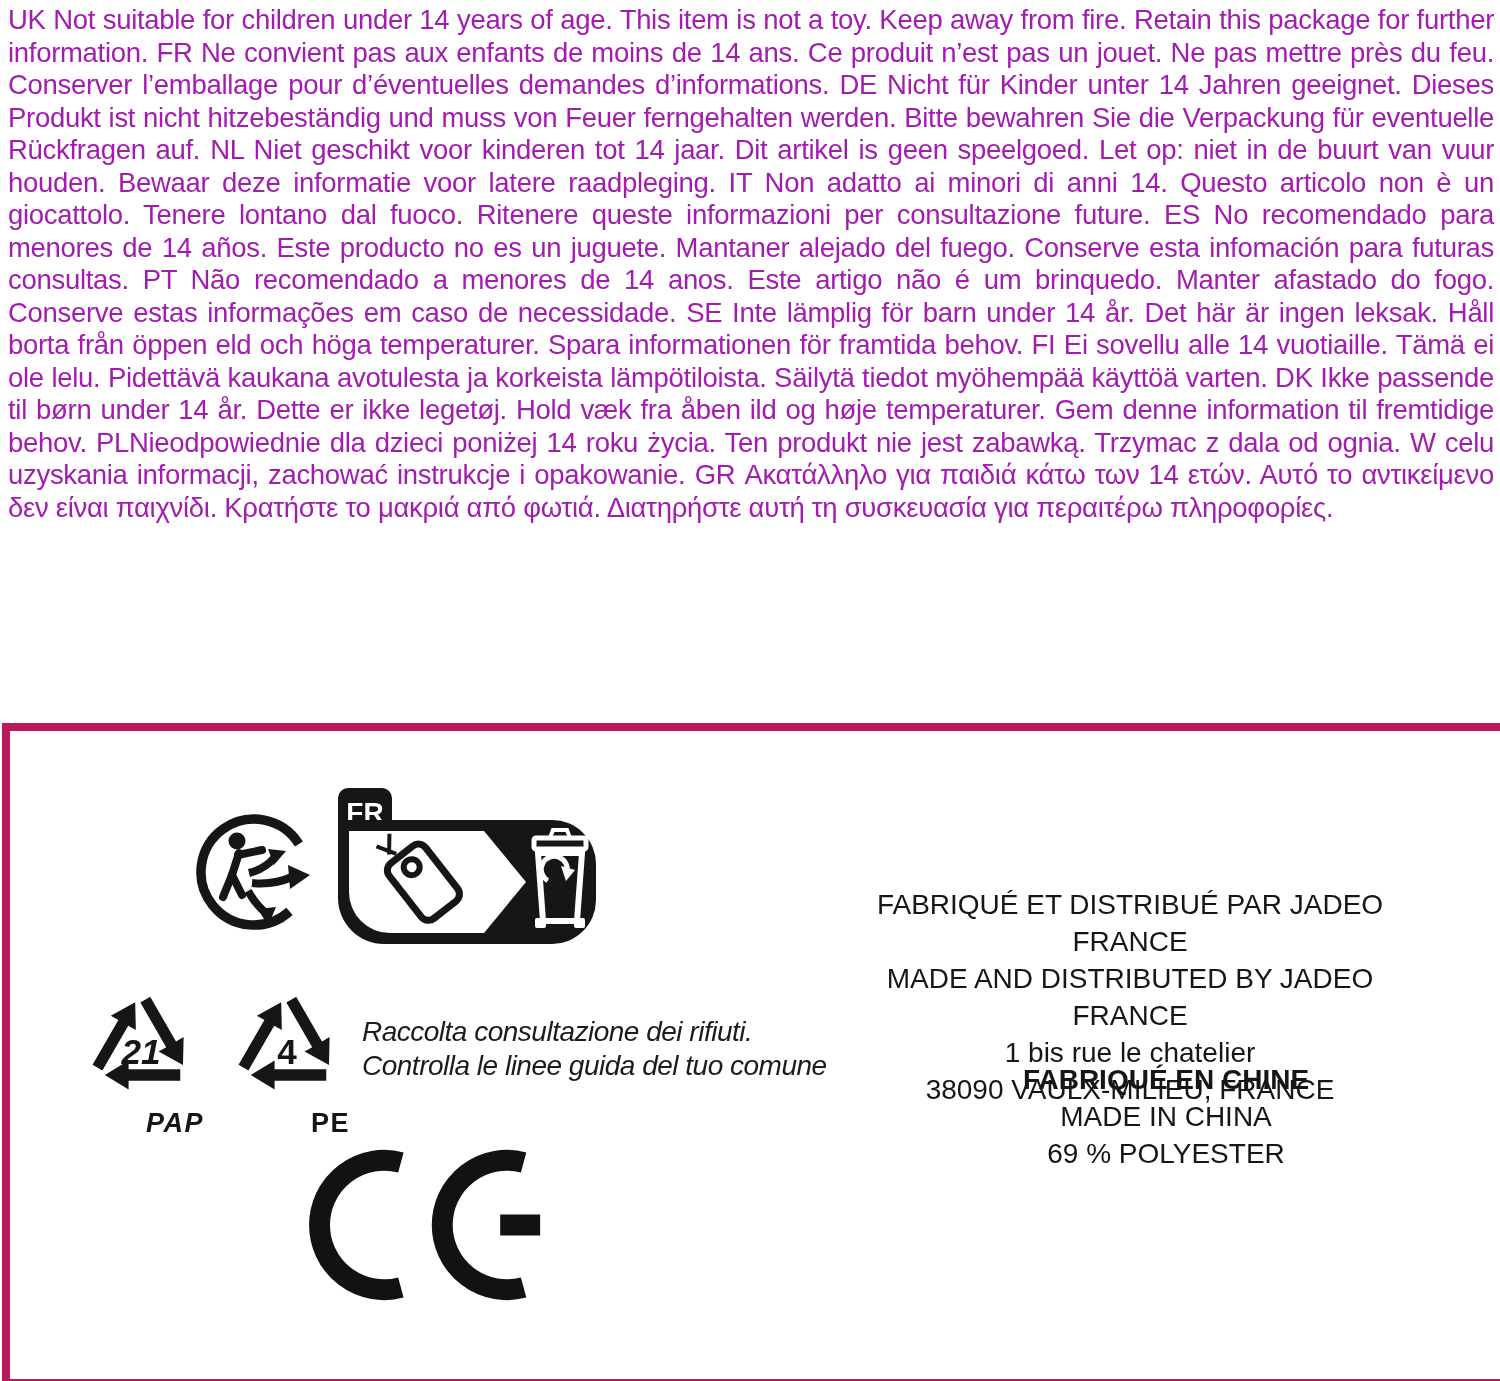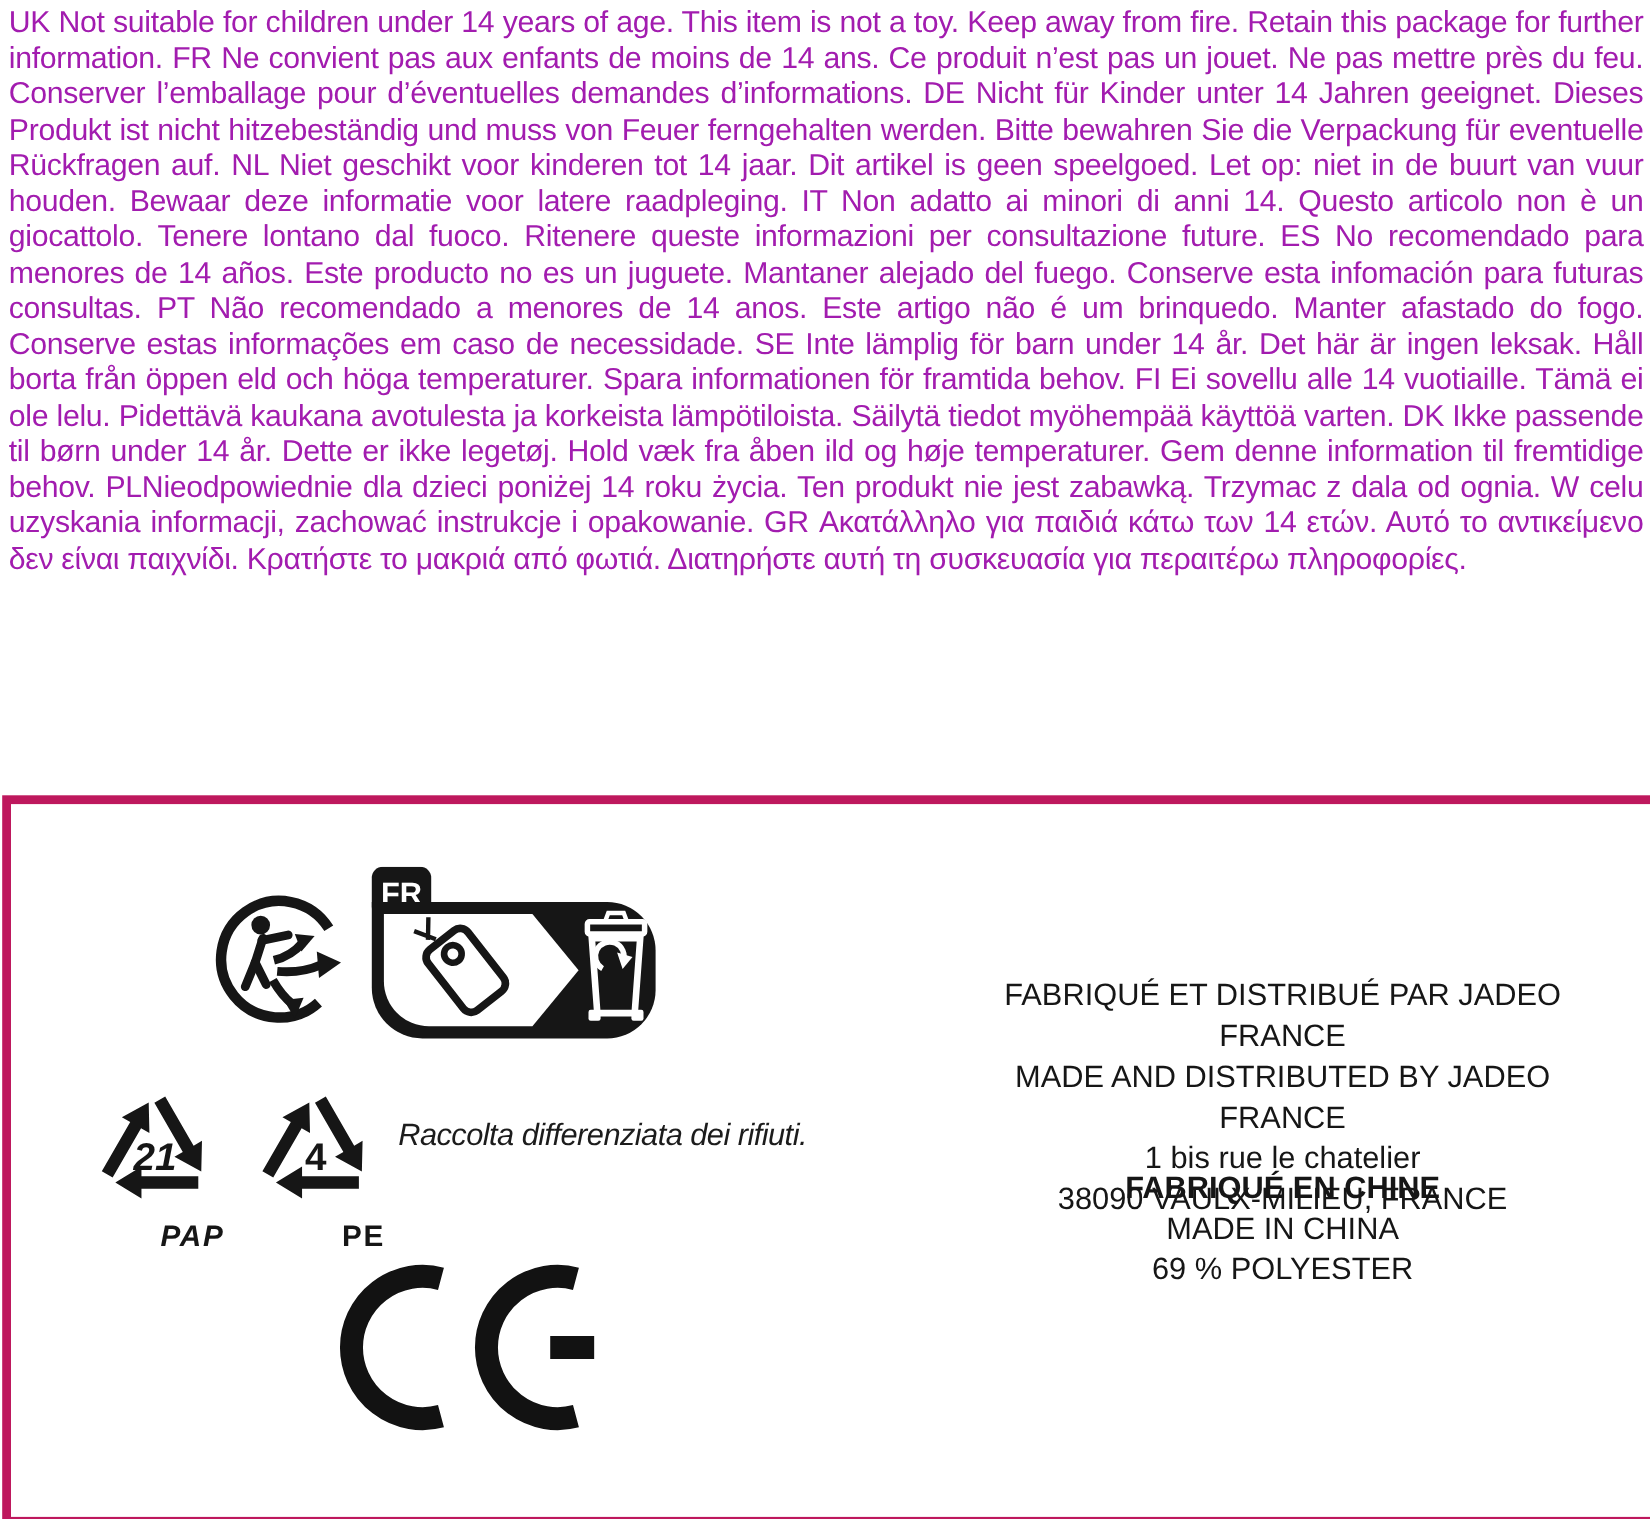--- a/index.html
+++ b/index.html
@@ -112,35 +112,36 @@
         <path d="M 98,84.5 L 48,84.5 L 48,76 L 25,90 L 48,104 L 48,95.5 L 98,95.5 Z"></path>
         <path d="M 98,84.5 L 48,84.5 L 48,76 L 25,90 L 48,104 L 48,95.5 L 98,95.5 Z" transform="rotate(120 60 63.3)"></path>
         <path d="M 98,84.5 L 48,84.5 L 48,76 L 25,90 L 48,104 L 48,95.5 L 98,95.5 Z" transform="rotate(240 60 63.3)"></path>
       </g>
       <text x="60" y="79" font-size="34" font-weight="bold" fill="#161616" text-anchor="middle">4</text>
     </svg>
     <div class="material-label">PE</div>
   </div>
 
   <div class="abs sorting-note" style="left:352px;top:284px;">
-    <div>Raccolta differenziata dei rifiuti.</div>
+    <div>Raccolta consultazione dei rifiuti.</div>
+    <div>Controlla le linee guida del tuo comune</div>
   </div>
 
   <div class="abs icon-block" style="left:298px;top:416px;">
     <span class="sr-only">CE</span>
     <svg width="236" height="156" viewBox="-4 -2 248 164" aria-hidden="true">
       <g fill="none" stroke="#121212" stroke-width="22">
         <path d="M 93.6,14.3 A 68,68 0 1 0 93.6,145.7"></path>
         <path d="M 222.6,14.3 A 68,68 0 1 0 222.6,145.7"></path>
         <path d="M 198,80 L 240,80"></path>
       </g>
     </svg>
   </div>
 
-  <div class="abs addr-block" style="left:856px;top:155px;">
+  <div class="abs addr-block" style="left:820px;top:155px;">
     <div>FABRIQUÉ ET DISTRIBUÉ PAR JADEO FRANCE</div>
     <div>MADE AND DISTRIBUTED BY JADEO FRANCE</div>
     <div>1 bis rue le chatelier</div>
     <div>38090 VAULX-MILIEU, FRANCE</div>
   </div>
 
   <div class="abs origin-block" style="left:856px;top:330px;">
     <div class="bold-line">FABRIQUÉ EN CHINE</div>
     <div>MADE IN CHINA</div>
     <div>69 % POLYESTER</div>

